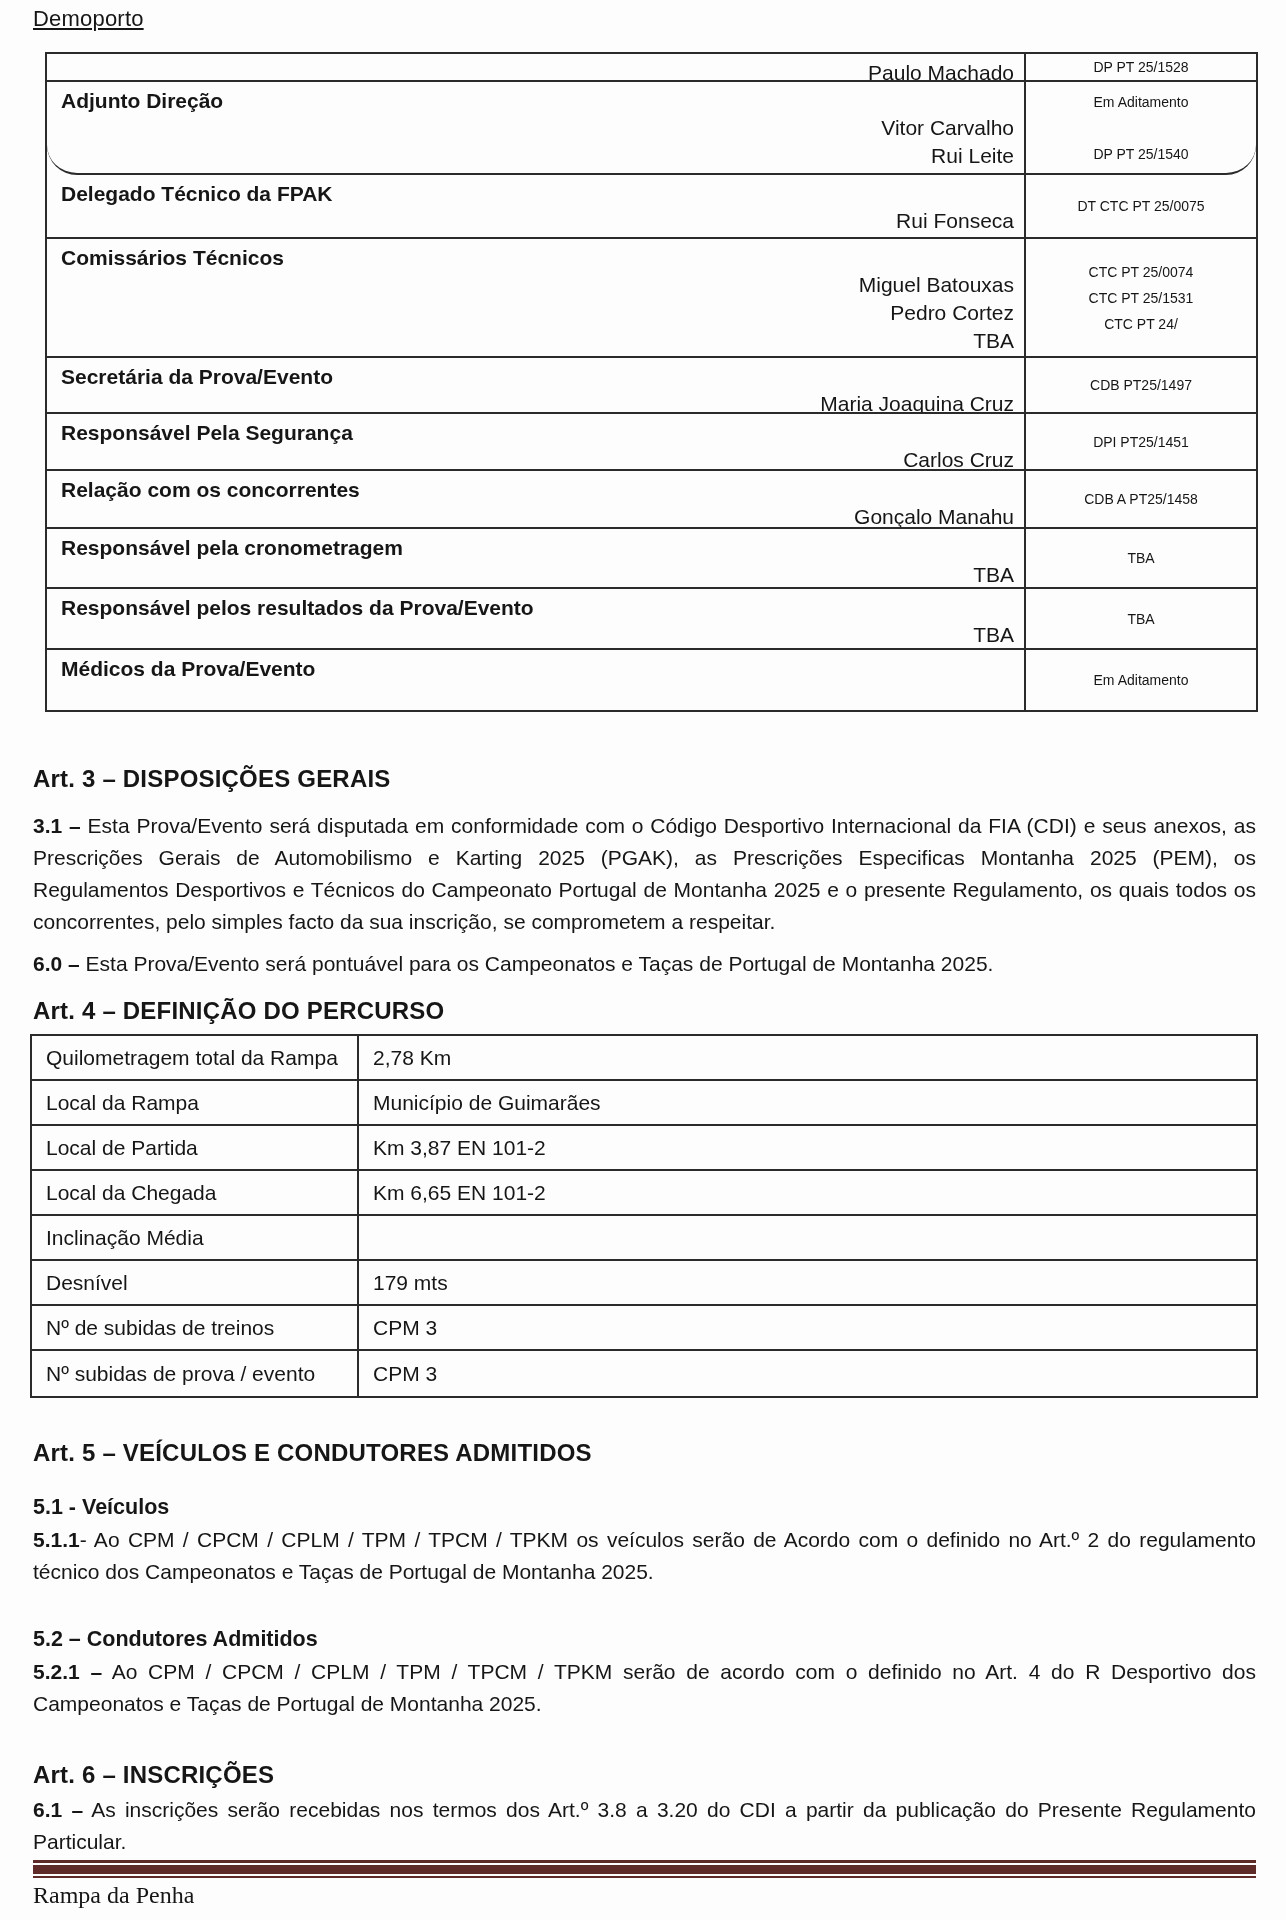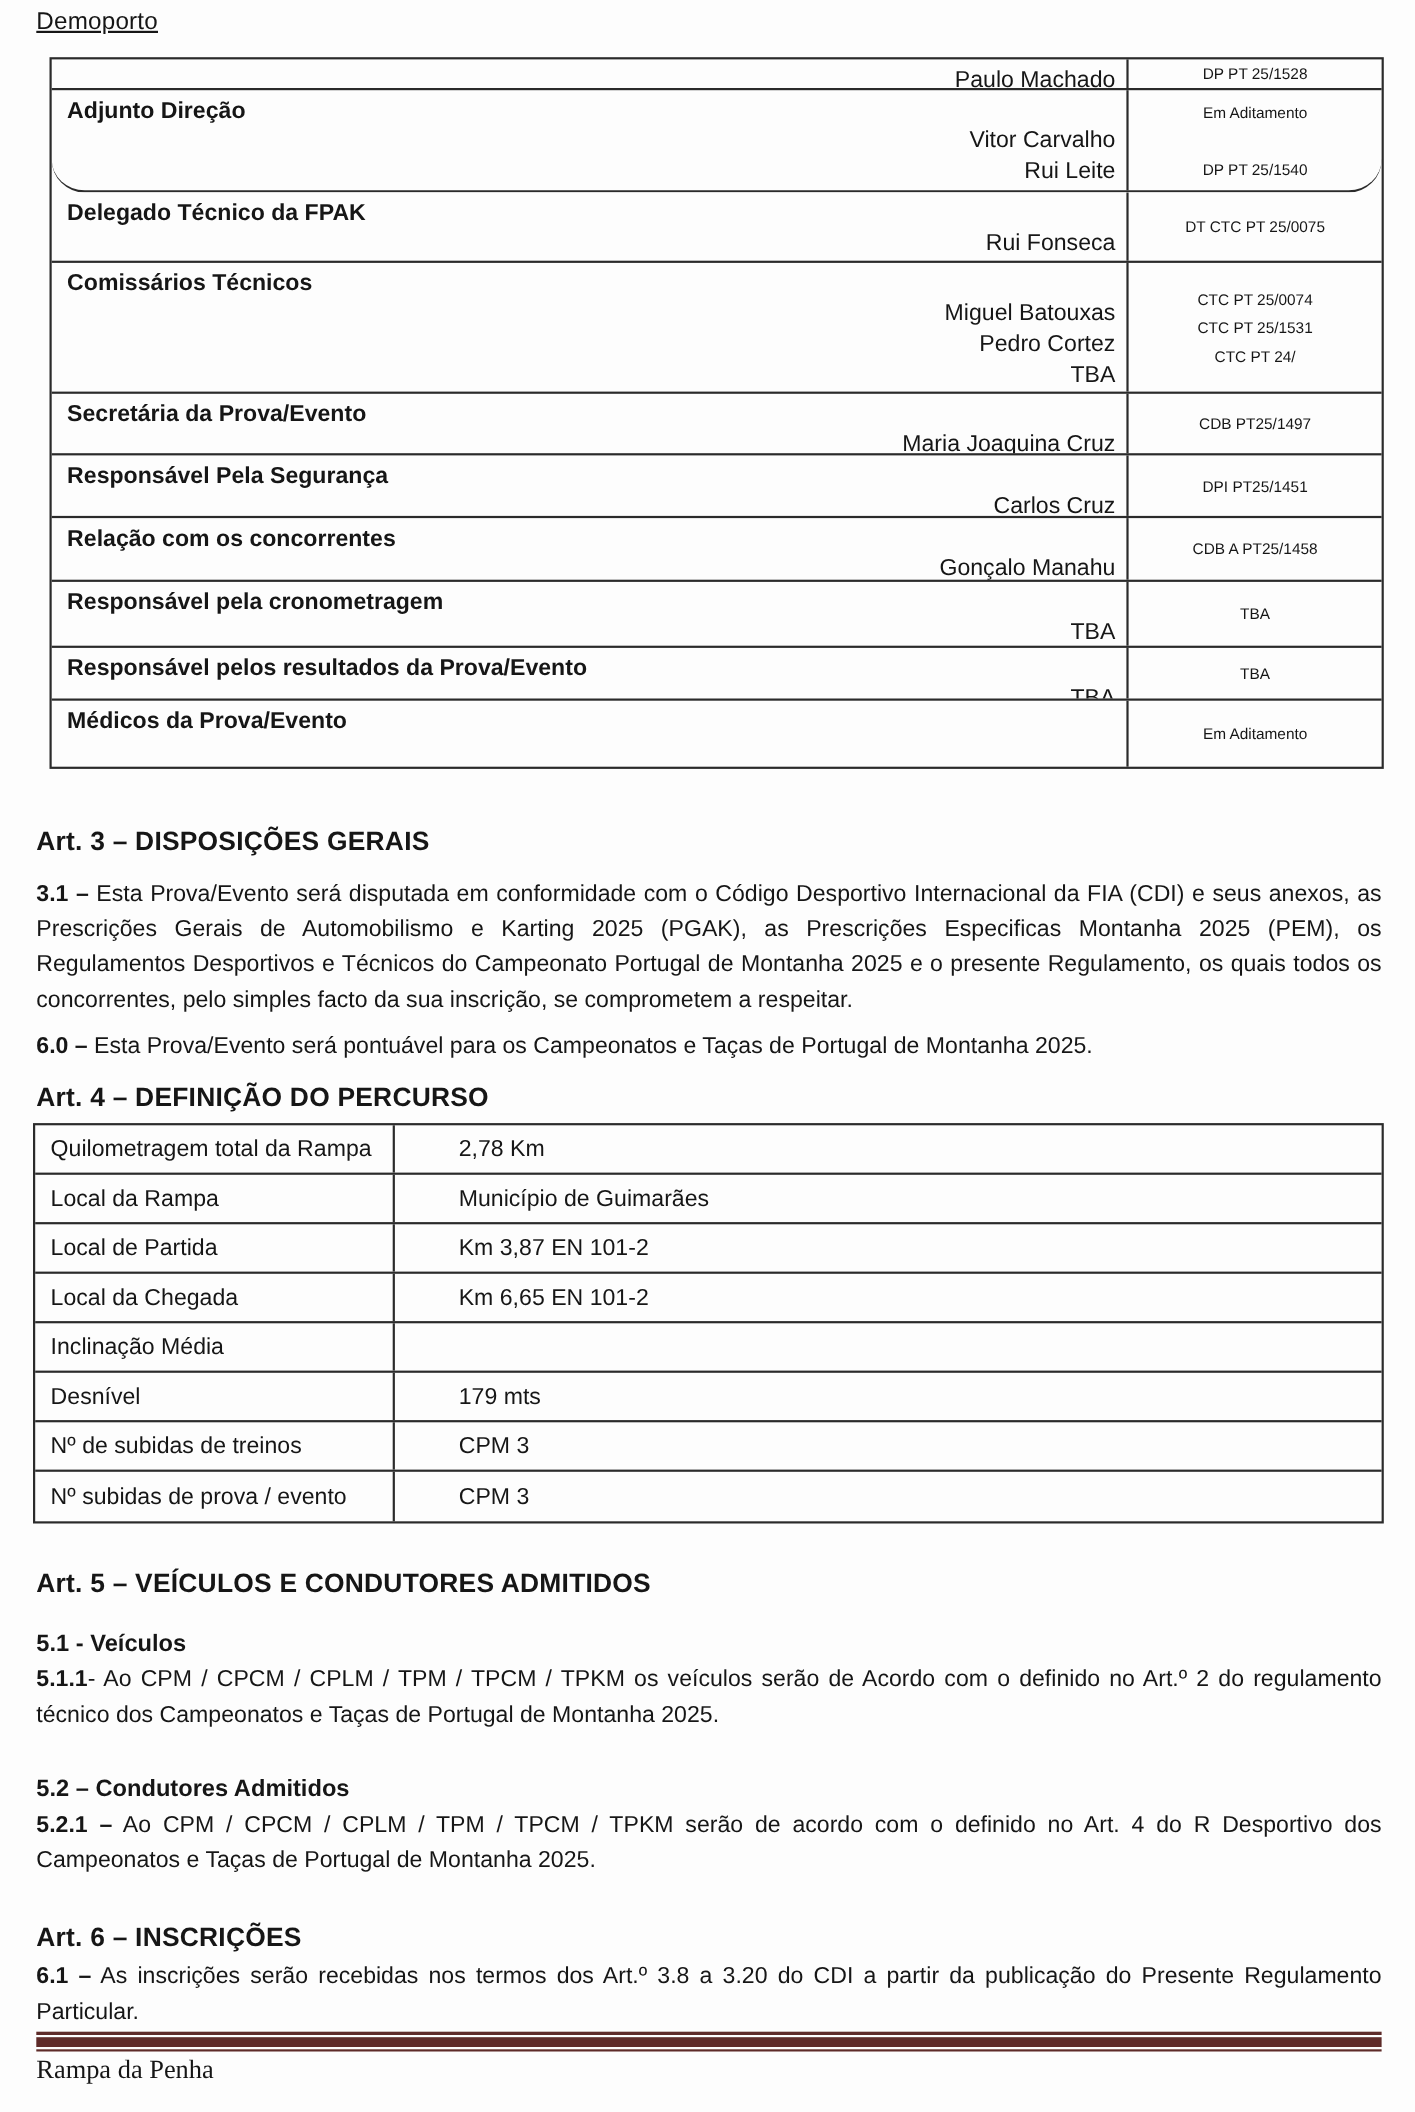--- a/index.html
+++ b/index.html
@@ -107,21 +107,20 @@
     width: 1228px;
     border: 2px solid #2b2b2b;
     box-sizing: border-box;
   }
   .c-row {
     display: grid;
     grid-template-columns: 327px 1fr;
     height: 45px;
     box-sizing: border-box;
     border-bottom: 2px solid #2b2b2b;
-    gap: 44px;
   }
   .c-row:last-child { border-bottom: none; }
   .c-label, .c-value {
     display: flex;
     align-items: center;
     font-size: 21px;
     box-sizing: border-box;
     padding-left: 14px;
     overflow: hidden;
   }
@@ -230,21 +229,21 @@
       </div>
       <div class="o-row" style="height: 60px;">
         <div class="o-left">
           <div class="o-label">Responsável pela cronometragem</div>
           <div class="o-names">TBA</div>
         </div>
         <div class="o-right">
           <div class="o-codes">TBA</div>
         </div>
       </div>
-      <div class="o-row" style="height: 48px;">
+      <div class="o-row" style="height: 61px;">
         <div class="o-left">
           <div class="o-label">Responsável pelos resultados da Prova/Evento</div>
           <div class="o-names">TBA</div>
         </div>
         <div class="o-right">
           <div class="o-codes">TBA</div>
         </div>
       </div>
       <div class="o-row" style="height: 60px;">
         <div class="o-left">

